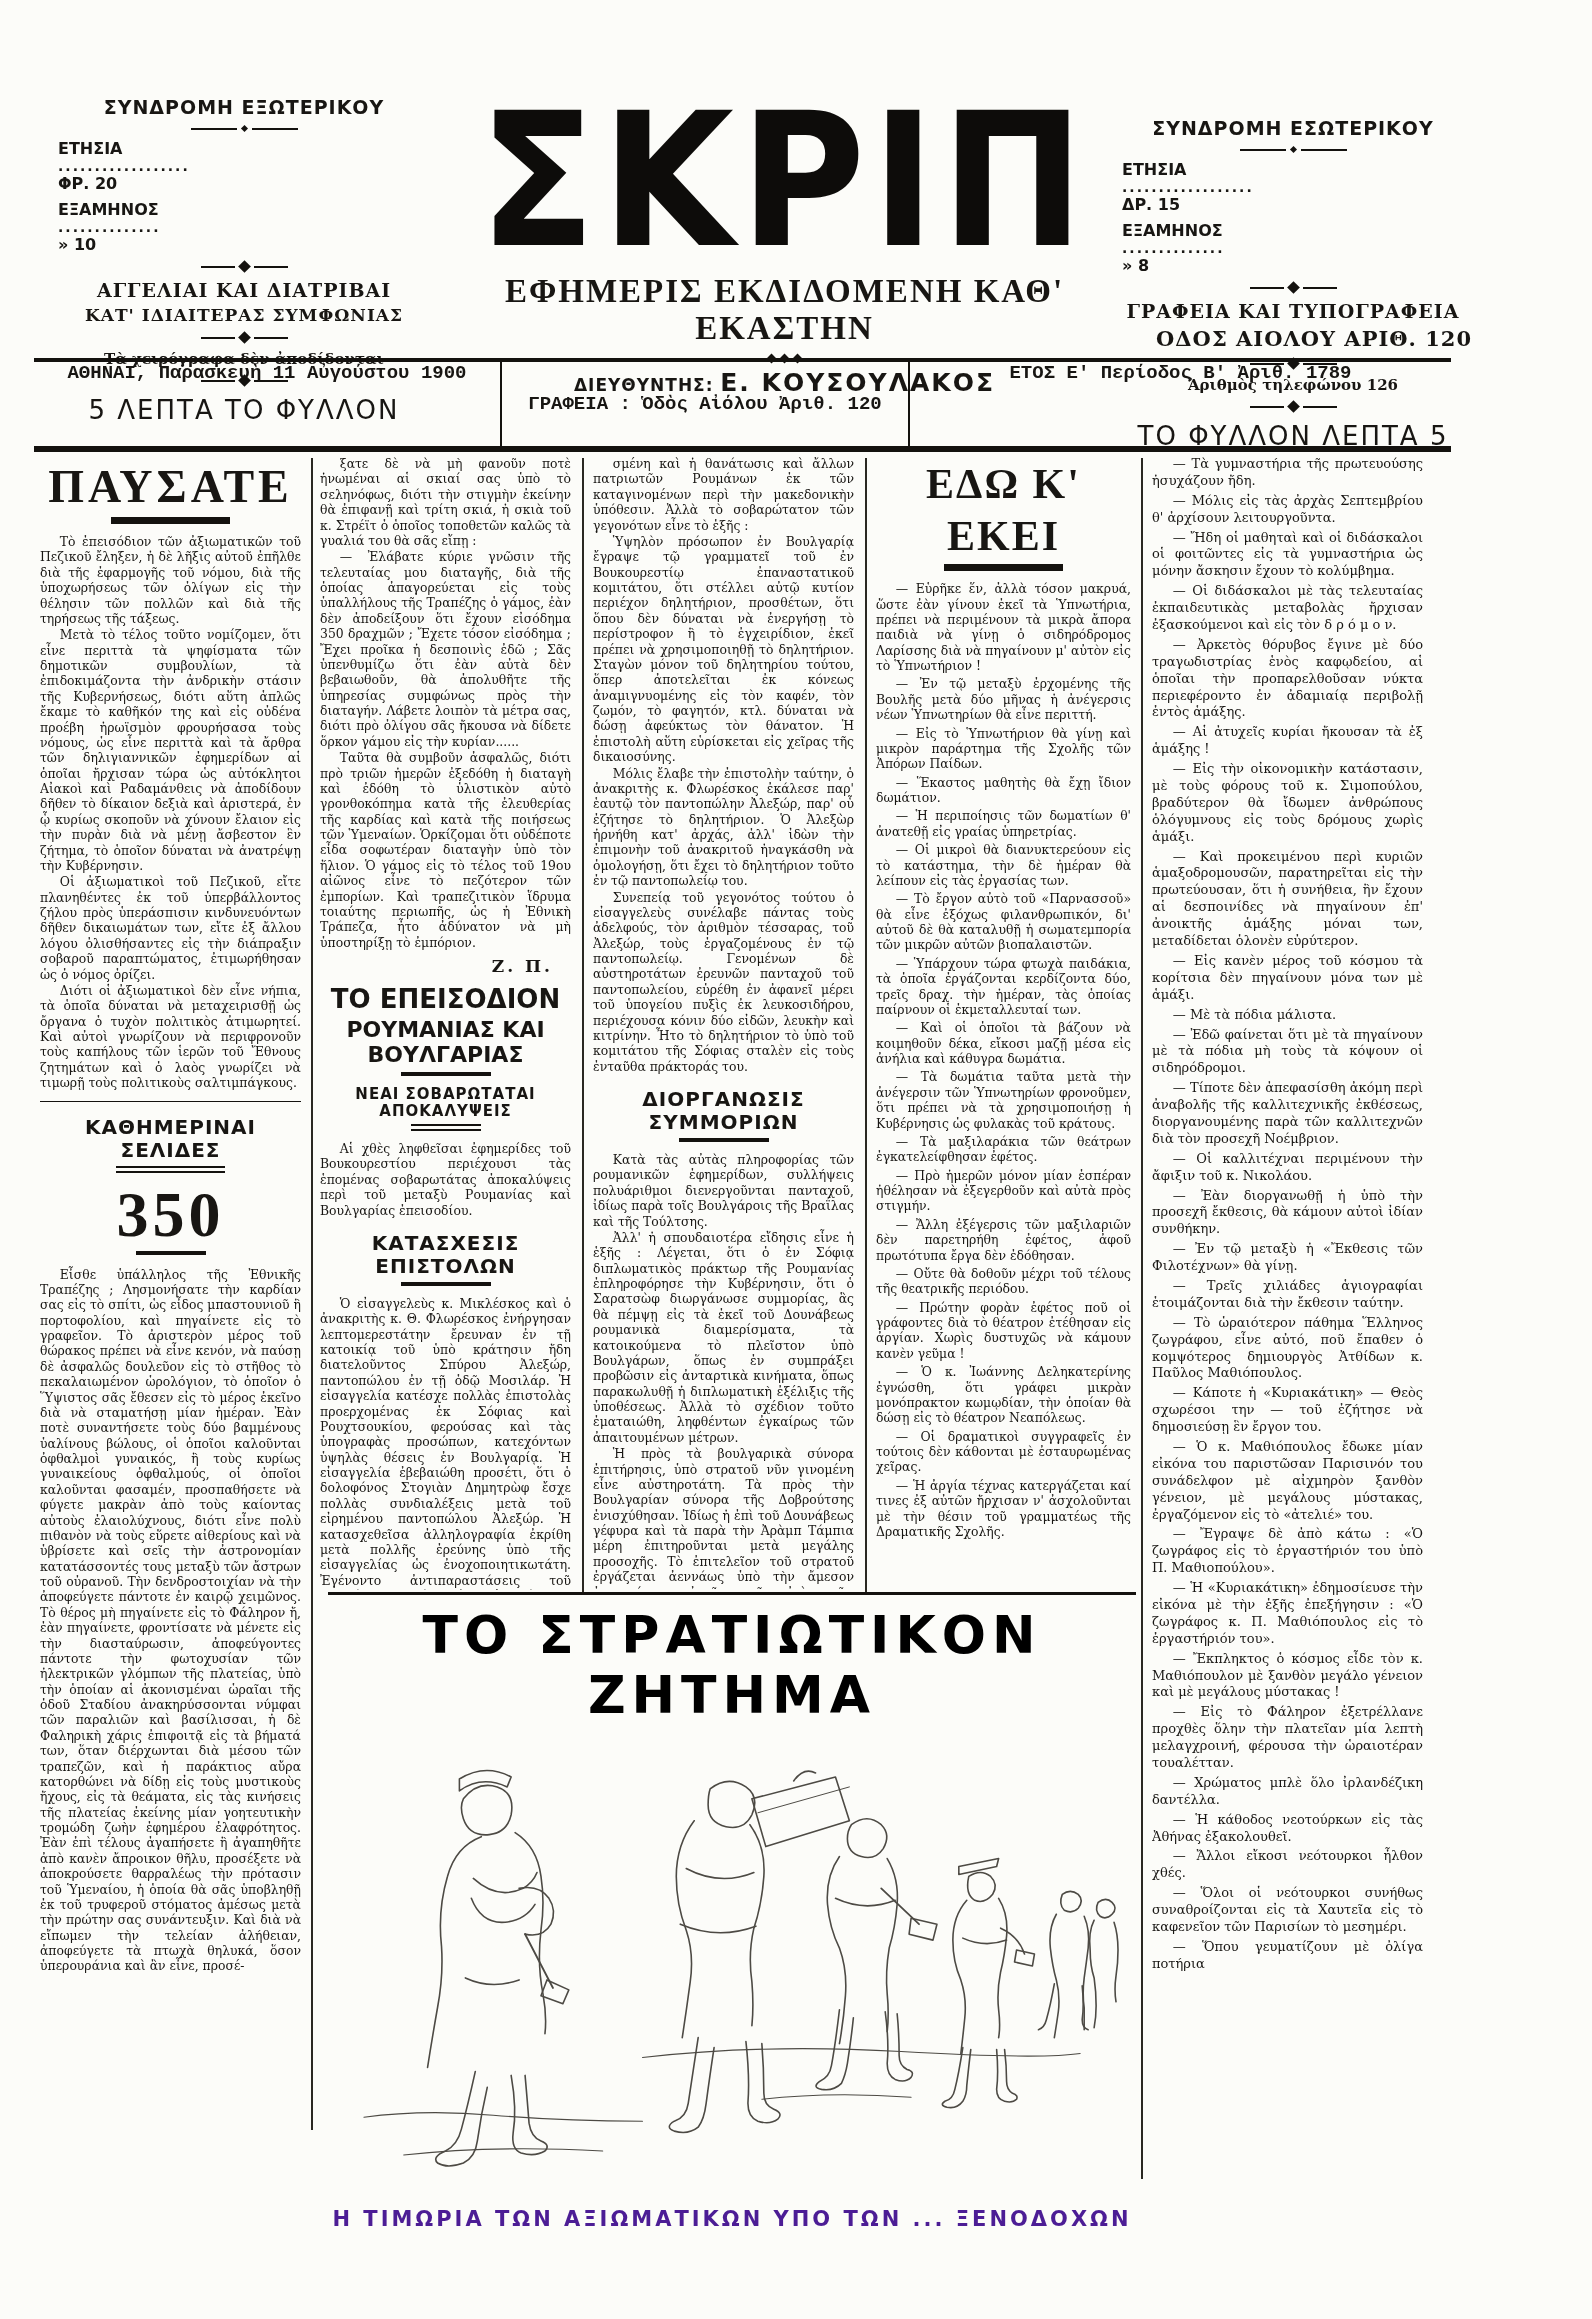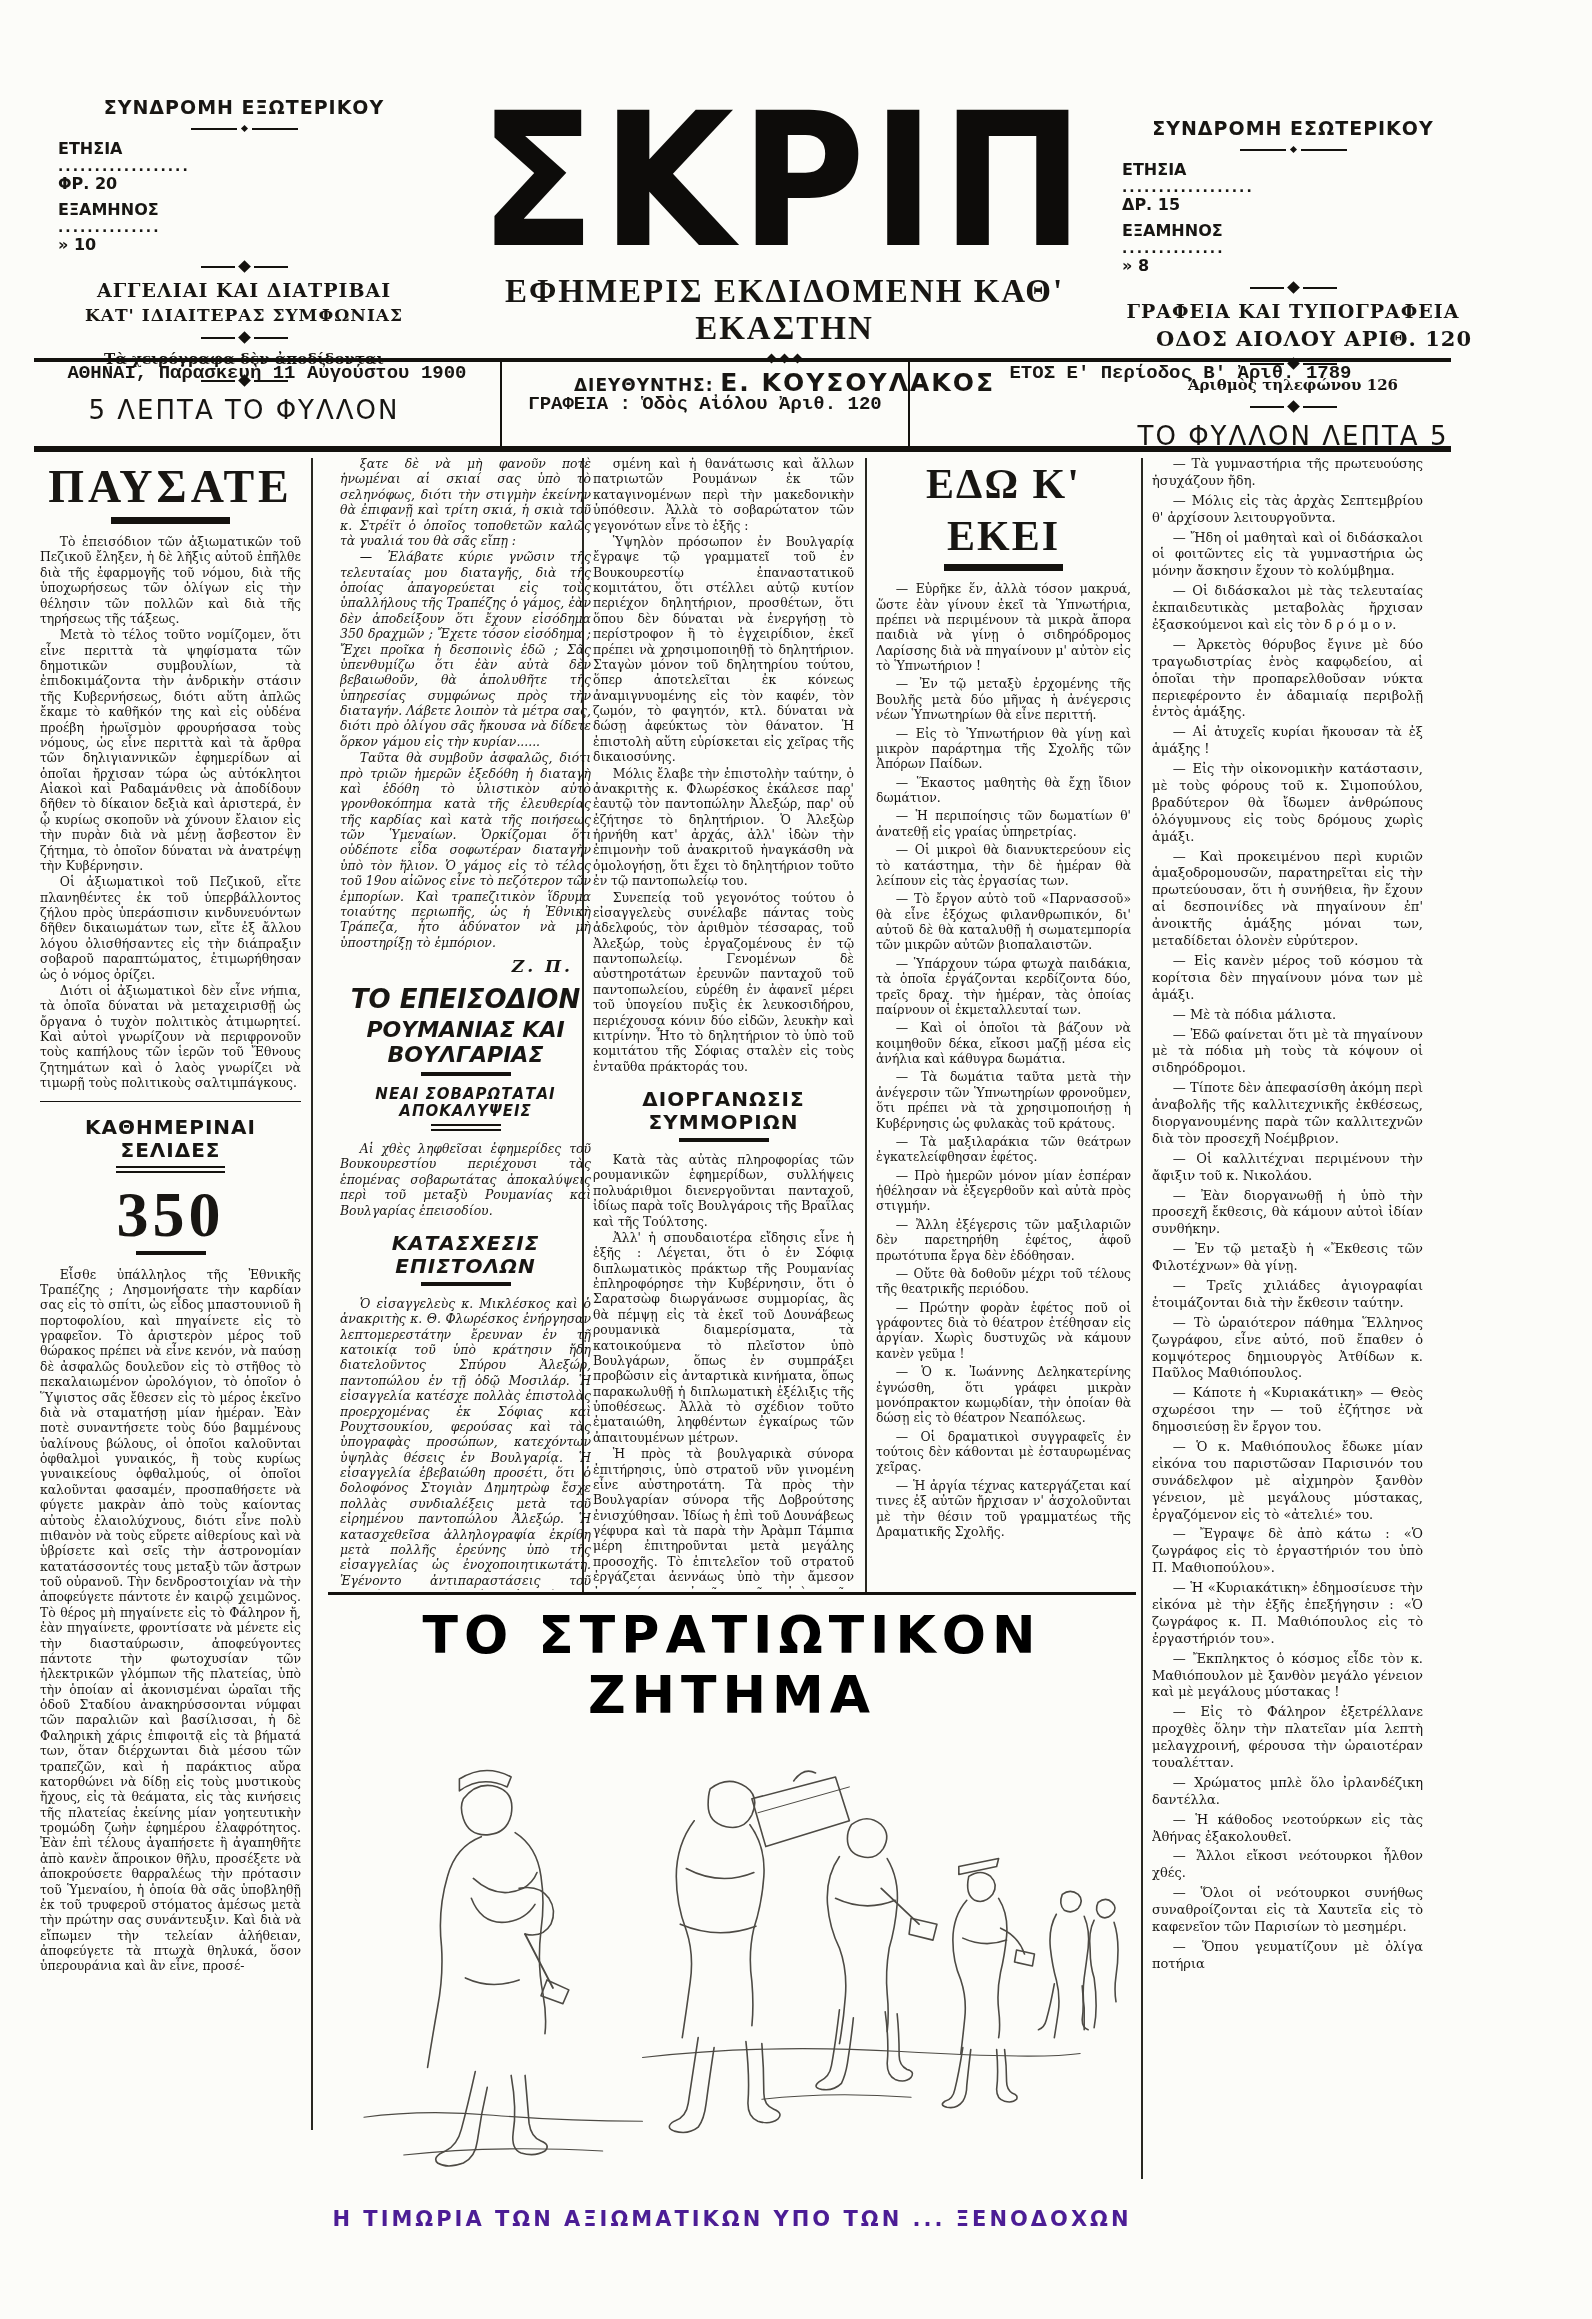--- a/index.html
+++ b/index.html
@@ -182,21 +182,21 @@
     <div class="toprule"></div>
     <div class="sechead">ΚΑΘΗΜΕΡΙΝΑΙ ΣΕΛΙΔΕΣ</div>
     <div class="dblbar"></div>
     <div class="bignum">350</div>
     <div class="numbar"></div>
     <div>
         <p>Εἶσθε ὑπάλληλος τῆς Ἐθνικῆς Τραπέζης ; Λησμονήσατε τὴν καρδίαν σας εἰς τὸ σπίτι, ὡς εἶδος μπαστουνιοῦ ἢ πορτοφολίου, καὶ πηγαίνετε εἰς τὸ γραφεῖον. Τὸ ἀριστερὸν μέρος τοῦ θώρακος πρέπει νὰ εἶνε κενόν, νὰ παύσῃ δὲ ἀσφαλῶς δουλεῦον εἰς τὸ στῆθος τὸ πεκαλαιωμένον ὡρολόγιον, τὸ ὁποῖον ὁ Ὕψιστος σᾶς ἔθεσεν εἰς τὸ μέρος ἐκεῖνο διὰ νὰ σταματήσῃ μίαν ἡμέραν. Ἐὰν ποτὲ συναντήσετε τοὺς δύο βαμμένους ὑαλίνους βώλους, οἱ ὁποῖοι καλοῦνται ὀφθαλμοὶ γυναικός, ἢ τοὺς κυρίως γυναικείους ὀφθαλμούς, οἱ ὁποῖοι καλοῦνται φασαμέν, προσπαθήσετε νὰ φύγετε μακρὰν ἀπὸ τοὺς καίοντας αὐτοὺς ἐλαιολύχνους, διότι εἶνε πολὺ πιθανὸν νὰ τοὺς εὕρετε αἰθερίους καὶ νὰ ὑβρίσετε καὶ σεῖς τὴν ἀστρονομίαν κατατάσσοντές τους μεταξὺ τῶν ἄστρων τοῦ οὐρανοῦ. Τὴν δενδροστοιχίαν νὰ τὴν ἀποφεύγετε πάντοτε ἐν καιρῷ χειμῶνος. Τὸ θέρος μὴ πηγαίνετε εἰς τὸ Φάληρον ἤ, ἐὰν πηγαίνετε, φροντίσατε νὰ μένετε εἰς τὴν διασταύρωσιν, ἀποφεύγοντες πάντοτε τὴν φωτοχυσίαν τῶν ἠλεκτρικῶν γλόμπων τῆς πλατείας, ὑπὸ τὴν ὁποίαν αἱ ἀκονισμέναι ὡραῖαι τῆς ὁδοῦ Σταδίου ἀνακηρύσσονται νύμφαι τῶν παραλιῶν καὶ βασίλισσαι, ἡ δὲ Φαληρικὴ χάρις ἐπιφοιτᾷ εἰς τὰ βήματά των, ὅταν διέρχωνται διὰ μέσου τῶν τραπεζῶν, καὶ ἡ παράκτιος αὔρα κατορθώνει νὰ δίδῃ εἰς τοὺς μυστικοὺς ἤχους, εἰς τὰ θεάματα, εἰς τὰς κινήσεις τῆς πλατείας ἐκείνης μίαν γοητευτικὴν τρομώδη ζωὴν ἐφημέρου ἐλαφρότητος. Ἐὰν ἐπὶ τέλους ἀγαπήσετε ἢ ἀγαπηθῆτε ἀπὸ κανὲν ἄπροικον θῆλυ, προσέξετε νὰ ἀποκρούσετε θαρραλέως τὴν πρότασιν τοῦ Ὑμεναίου, ἡ ὁποία θὰ σᾶς ὑποβληθῇ ἐκ τοῦ τρυφεροῦ στόματος ἀμέσως μετὰ τὴν πρώτην σας συνάντευξιν. Καὶ διὰ νὰ εἴπωμεν τὴν τελείαν ἀλήθειαν, ἀποφεύγετε τὰ πτωχὰ θηλυκά, ὅσον ὑπερουράνια καὶ ἂν εἶνε, προσέ-</p>
       </div>
   </div>
 
-  <div class="col" style="left:340px;top:456px;width:251px;height:1134px;font-style:italic;">
+  <div class="col" style="left:320px;top:456px;width:251px;height:1134px;">
     <div>
         <p>ξατε δὲ νὰ μὴ φανοῦν ποτὲ ἡνωμέναι αἱ σκιαί σας ὑπὸ τὸ σεληνόφως, διότι τὴν στιγμὴν ἐκείνην θὰ ἐπιφανῇ καὶ τρίτη σκιά, ἡ σκιὰ τοῦ κ. Στρέϊτ ὁ ὁποῖος τοποθετῶν καλῶς τὰ γυαλιά του θὰ σᾶς εἴπῃ :</p>
         <p>— Ἐλάβατε κύριε γνῶσιν τῆς τελευταίας μου διαταγῆς, διὰ τῆς ὁποίας ἀπαγορεύεται εἰς τοὺς ὑπαλλήλους τῆς Τραπέζης ὁ γάμος, ἐὰν δὲν ἀποδείξουν ὅτι ἔχουν εἰσόδημα 350 δραχμῶν ; Ἔχετε τόσον εἰσόδημα ; Ἔχει προῖκα ἡ δεσποινὶς ἐδῶ ; Σᾶς ὑπενθυμίζω ὅτι ἐὰν αὐτὰ δὲν βεβαιωθοῦν, θὰ ἀπολυθῆτε τῆς ὑπηρεσίας συμφώνως πρὸς τὴν διαταγήν. Λάβετε λοιπὸν τὰ μέτρα σας, διότι πρὸ ὀλίγου σᾶς ἤκουσα νὰ δίδετε ὅρκον γάμου εἰς τὴν κυρίαν......</p>
         <p>Ταῦτα θὰ συμβοῦν ἀσφαλῶς, διότι πρὸ τριῶν ἡμερῶν ἐξεδόθη ἡ διαταγὴ καὶ ἐδόθη τὸ ὑλιστικὸν αὐτὸ γρονθοκόπημα κατὰ τῆς ἐλευθερίας τῆς καρδίας καὶ κατὰ τῆς ποιήσεως τῶν Ὑμεναίων. Ὁρκίζομαι ὅτι οὐδέποτε εἶδα σοφωτέραν διαταγὴν ὑπὸ τὸν ἥλιον. Ὁ γάμος εἰς τὸ τέλος τοῦ 19ου αἰῶνος εἶνε τὸ πεζότερον τῶν ἐμπορίων. Καὶ τραπεζιτικὸν ἵδρυμα τοιαύτης περιωπῆς, ὡς ἡ Ἐθνικὴ Τράπεζα, ἦτο ἀδύνατον νὰ μὴ ὑποστηρίξῃ τὸ ἐμπόριον.</p>
       </div>
     <div class="signature">Ζ. Π.</div>
     <div class="sechead big" style="margin-top:6px;">ΤΟ ΕΠΕΙΣΟΔΙΟΝ</div>
     <div class="sechead big" style="margin-top:0;font-size:22px;">ΡΟΥΜΑΝΙΑΣ ΚΑΙ ΒΟΥΛΓΑΡΙΑΣ</div>
     <div class="secbar"></div>
     <div class="sechead" style="font-size:15px;margin-top:2px;">ΝΕΑΙ ΣΟΒΑΡΩΤΑΤΑΙ ΑΠΟΚΑΛΥΨΕΙΣ</div>

